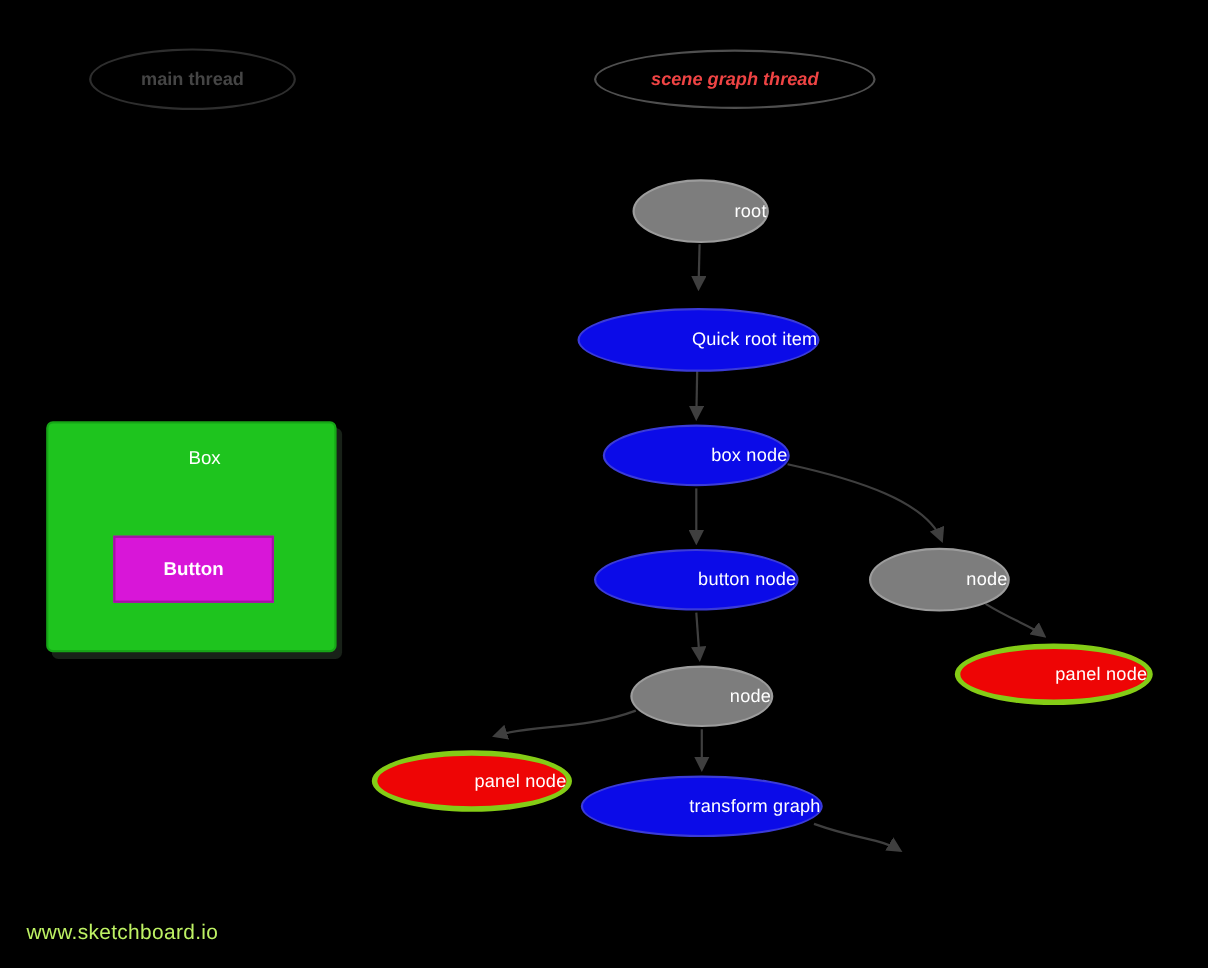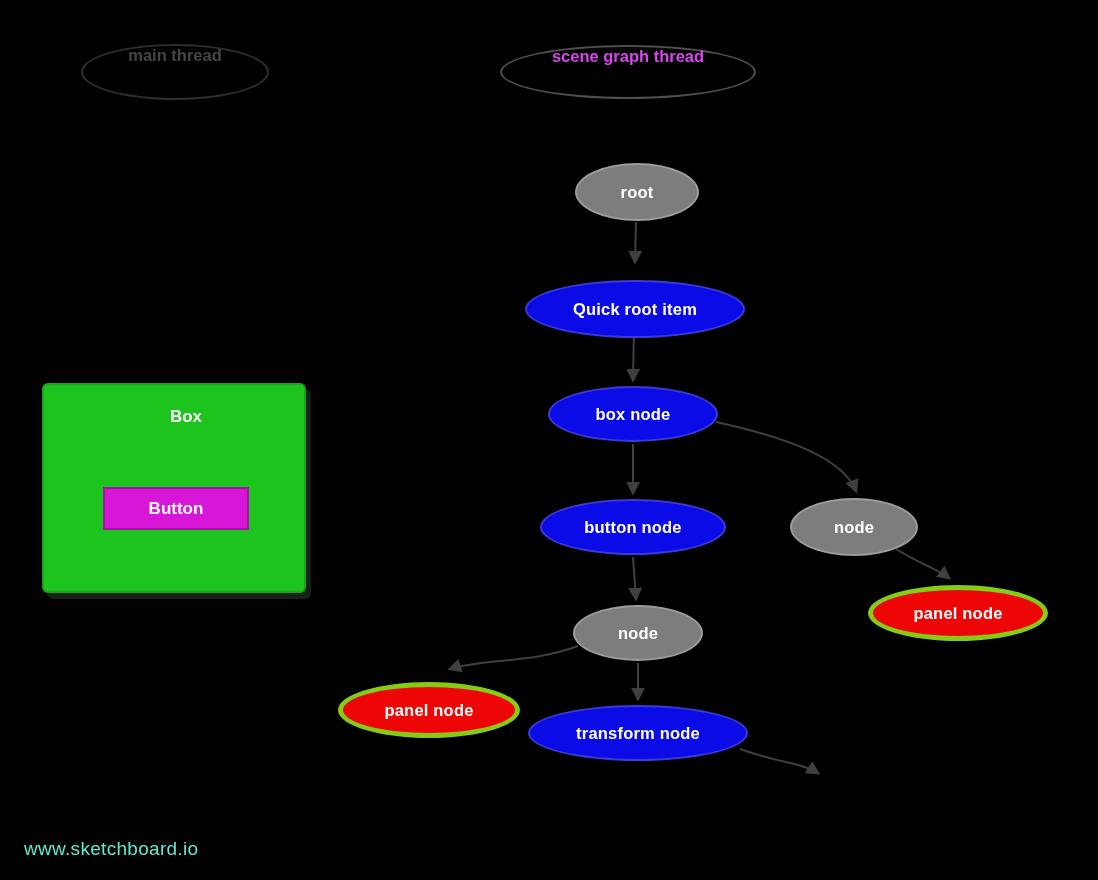--- a/index.html
+++ b/index.html
@@ -23,43 +23,44 @@
   svg.connectors path.link {
     stroke: #3f3f3f;
     stroke-width: 2;
     fill: none;
   }
   .node {
     position: absolute;
     border-radius: 50%;
     display: flex;
     align-items: center;
-    justify-content: center;
+    justify-content: flex-end;
     color: #ffffff;
-    font-weight: bold;
+    font-weight: normal;
     font-size: 16.5px;
     box-sizing: border-box;
     letter-spacing: 0.2px;
   }
   .node.blue  { background: #0b0be8; border: 2px solid #3b3bd8; }
   .node.gray  { background: #7d7d7d; border: 2px solid #9c9c9c; }
   .node.red   { background: #ee0505; border: 5px solid #84cc16; }
 
   .outline-ellipse {
     position: absolute;
     border-radius: 50%;
     display: flex;
+    align-items: center;
     justify-content: center;
     font-weight: bold;
     font-size: 16.5px;
     background: transparent;
     box-sizing: border-box;
   }
   #main-thread     { left: 81px;  top: 44px; width: 188px; height: 56px; border: 2px solid #2e2e2e; color: #454545; }
-  #sg-thread       { left: 500px; top: 45px; width: 256px; height: 54px; border: 2px solid #4f4f4f; color: #d946ef; }
+  #sg-thread       { left: 540px; top: 45px; width: 256px; height: 54px; border: 2px solid #4f4f4f; color: #ef4444; font-style: italic; }
 
   #n-root          { left: 575px; top: 163px; width: 124px; height: 58px; }
   #n-quick-root    { left: 525px; top: 280px; width: 220px; height: 58px; }
   #n-box-node      { left: 548px; top: 386px; width: 170px; height: 56px; }
   #n-button-node   { left: 540px; top: 499px; width: 186px; height: 56px; }
   #n-node-right    { left: 790px; top: 498px; width: 128px; height: 58px; }
   #n-panel-right   { left: 868px; top: 585px; width: 180px; height: 56px; }
   #n-node-mid      { left: 573px; top: 605px; width: 130px; height: 56px; }
   #n-panel-left    { left: 338px; top: 682px; width: 182px; height: 56px; }
   #n-transform     { left: 528px; top: 705px; width: 220px; height: 56px; }
@@ -74,43 +75,43 @@
     border-radius: 6px;
     box-sizing: border-box;
     box-shadow: 5px 6px 0 rgba(70, 95, 70, 0.35);
   }
   .box-title {
     position: absolute;
     left: 0; right: 0;
     top: 22px;
     text-align: center;
     color: #ffffff;
-    font-weight: bold;
+    font-weight: normal;
     font-size: 17px;
     margin-left: 24px;
   }
   .button-shape {
     position: absolute;
     left: 59px; top: 102px;
-    width: 146px; height: 43px;
+    width: 146px; height: 61px;
     background: #d816d8;
     border: 2px solid #a312a3;
     box-sizing: border-box;
     display: flex;
     align-items: center;
     justify-content: center;
     color: #ffffff;
     font-weight: bold;
     font-size: 17px;
   }
   .watermark {
     position: absolute;
     left: 24px;
     top: 838px;
-    color: #5eead4;
+    color: #bef264;
     font-size: 19px;
     letter-spacing: 0.3px;
   }
 </style>
 </head>
 <body>
 
 <div class="canvas">
 
   <svg class="connectors" viewBox="0 0 1098 880">
@@ -162,18 +163,18 @@
   <div class="node red" id="n-panel-right">
     <span>panel node</span>
   </div>
   <div class="node gray" id="n-node-mid">
     <span>node</span>
   </div>
   <div class="node red" id="n-panel-left">
     <span>panel node</span>
   </div>
   <div class="node blue" id="n-transform">
-    <span>transform node</span>
+    <span>transform graph</span>
   </div>
 
   <div class="watermark">www.sketchboard.io</div>
 
 </div>
 
 </body></html>

